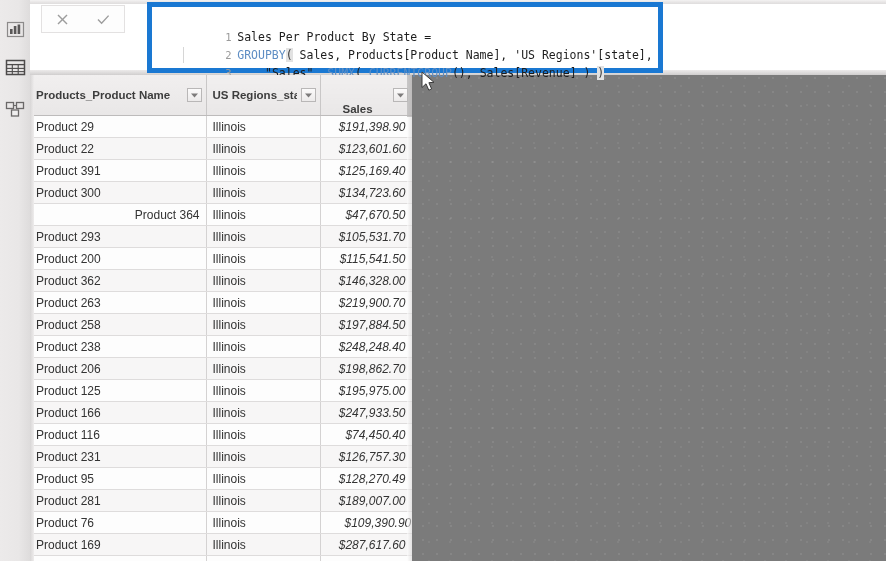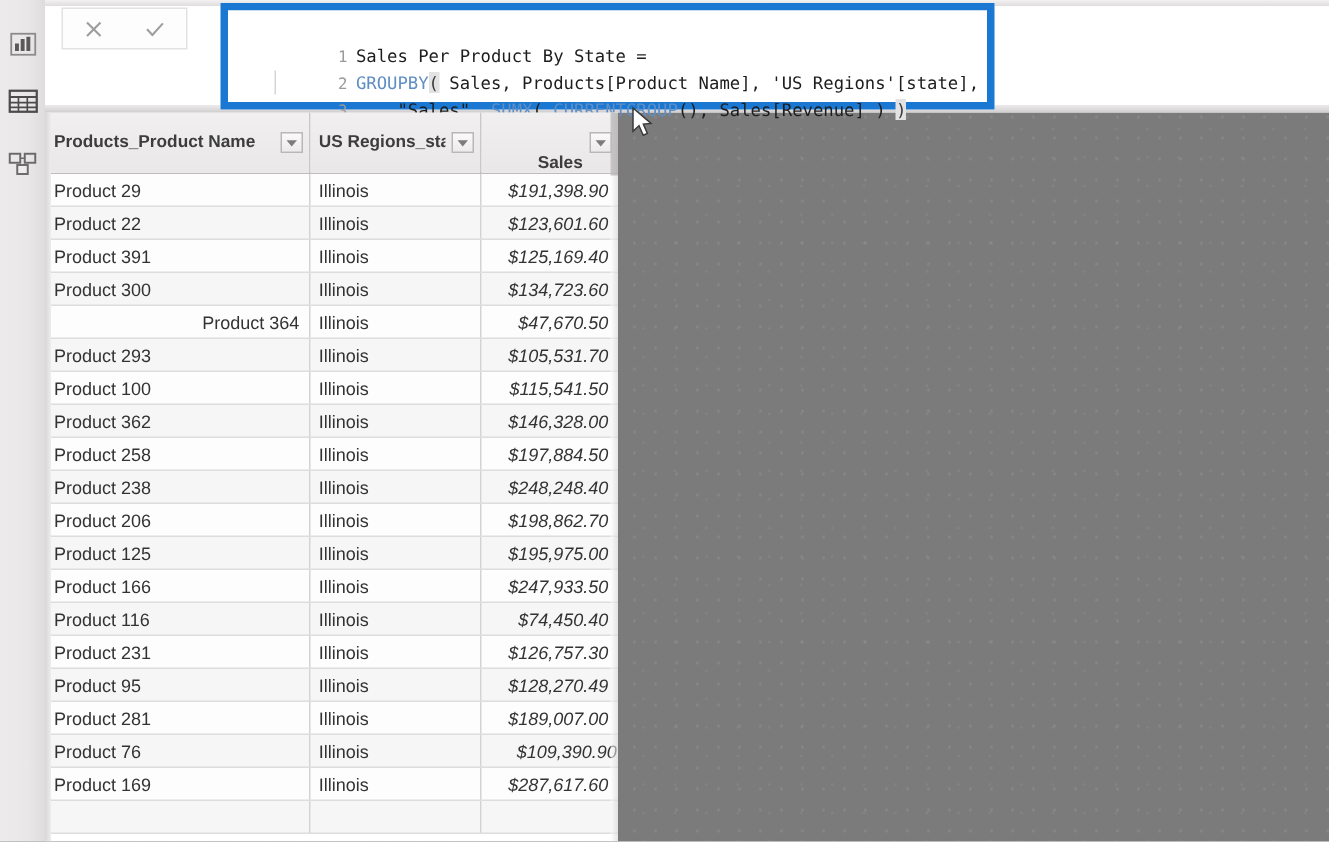--- a/index.html
+++ b/index.html
@@ -169,21 +169,21 @@
     position: relative;
     cursor: pointer;
   }
   .th-inner {
     display: flex;
     align-items: center;
     justify-content: space-between;
     gap: 4px;
   }
   .th-label { overflow: hidden; text-overflow: clip; }
-  .th-label.center { width: 100%; text-align: right; margin-top: 28px; }
+  .th-label.center { width: 100%; text-align: center; margin-top: 28px; }
   .filter-btn {
     flex: 0 0 auto;
     width: 15px; height: 14px;
     border: 1px solid #b9b7b7;
     background: linear-gradient(to bottom,#fbfafa 0%,#eceaea 100%);
     display: flex; align-items: center; justify-content: center;
     cursor: pointer;
   }
   .tbl td {
     height: 22px;
@@ -375,28 +375,33 @@
             <td style="width: 176px; text-align: right;">Product 364</td>
             <td class="col-state" style="width: 114px;">Illinois</td>
             <td class="col-num" style="width: 92px;">$47,670.50</td>
           </tr>
           <tr>
             <td style="width: 176px;">Product 293</td>
             <td class="col-state" style="width: 114px;">Illinois</td>
             <td class="col-num" style="width: 92px;">$105,531.70</td>
           </tr>
           <tr>
-            <td style="width: 176px;">Product 100</td>
+            <td style="width: 176px;">Product 200</td>
             <td class="col-state" style="width: 114px;">Illinois</td>
             <td class="col-num" style="width: 92px;">$115,541.50</td>
           </tr>
           <tr>
             <td style="width: 176px;">Product 362</td>
             <td class="col-state" style="width: 114px;">Illinois</td>
             <td class="col-num" style="width: 92px;">$146,328.00</td>
+          </tr>
+          <tr>
+            <td style="width: 176px;">Product 263</td>
+            <td class="col-state" style="width: 114px;">Illinois</td>
+            <td class="col-num" style="width: 92px;">$219,900.70</td>
           </tr>
           <tr>
             <td style="width: 176px;">Product 258</td>
             <td class="col-state" style="width: 114px;">Illinois</td>
             <td class="col-num" style="width: 92px;">$197,884.50</td>
           </tr>
           <tr>
             <td style="width: 176px;">Product 238</td>
             <td class="col-state" style="width: 114px;">Illinois</td>
             <td class="col-num" style="width: 92px;">$248,248.40</td>

